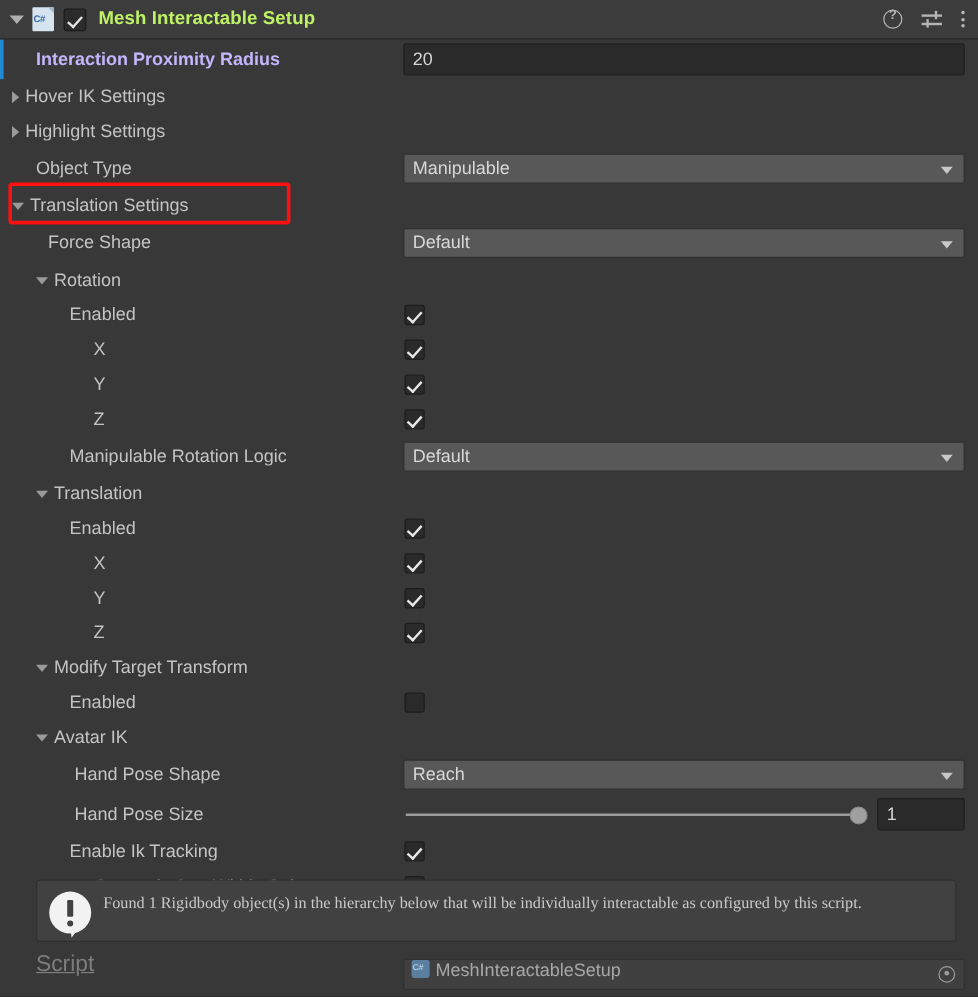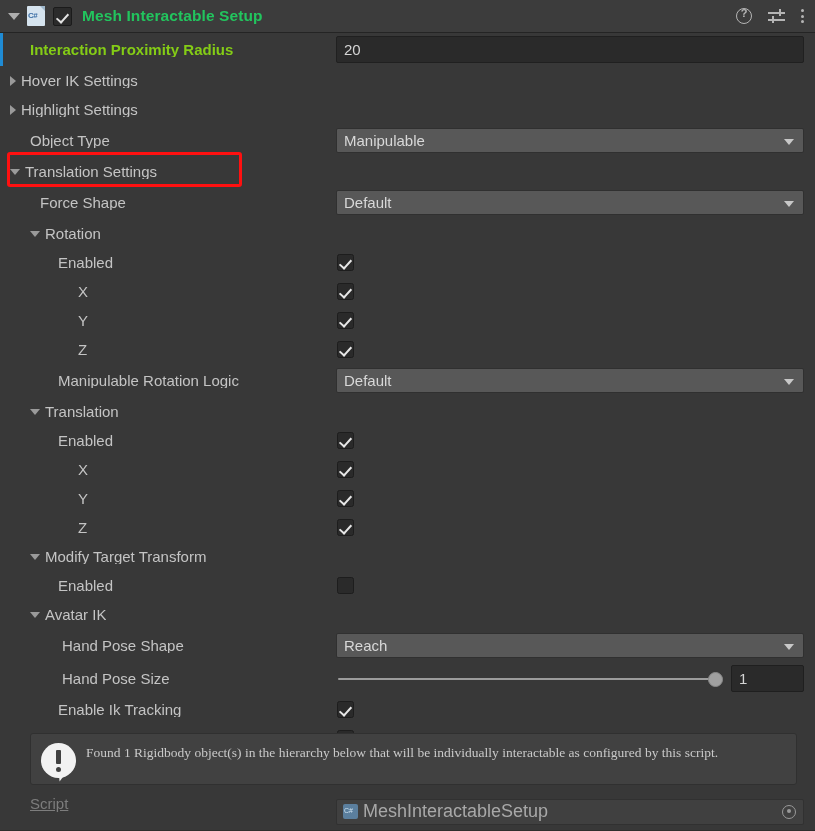--- a/index.html
+++ b/index.html
@@ -77,21 +77,21 @@
     position: absolute;
     left: 5px; top: 3px;
     width: 5px; height: 10px;
     border: solid #e4e4e4;
     border-width: 0 2.4px 2.4px 0;
     transform: rotate(42deg);
   }
   .comp-title {
     font-size: 15.5px;
     font-weight: bold;
-    color: #22c55e;
+    color: #bef264;
     letter-spacing: 0.1px;
   }
   .hdr-icons {
     position: absolute;
     right: 10px; top: 0; bottom: 0;
     display: flex;
     align-items: center;
     gap: 16px;
   }
   .ic-help {
@@ -146,21 +146,21 @@
     width: 3px; height: 100%;
     background: #1f8bd4;
   }
 
   .lbl {
     font-size: 15px;
     color: #c4c4c4;
     white-space: nowrap;
     line-height: 1;
   }
-  .lbl.bold { font-weight: bold; color: #84cc16; }
+  .lbl.bold { font-weight: bold; color: #c4b5fd; }
   .lbl-wrap {
     display: flex;
     align-items: center;
     flex: 0 0 auto;
     overflow: hidden;
   }
   .tri-small {
     width: 0; height: 0;
     border-left: 5.5px solid transparent;
     border-right: 5.5px solid transparent;
@@ -363,36 +363,36 @@
   .script-row {
     position: absolute;
     left: 0; right: 0;
     top: 789px;
     height: 29px;
     display: flex;
     align-items: center;
   }
   .script-lbl {
     padding-left: 30px;
-    font-size: 15px;
+    font-size: 19px;
     color: #7d7d7d;
     text-decoration: underline;
   }
   .objfield {
     position: absolute;
     left: 336px;
     right: 11px;
     height: 26px;
     background: #404040;
     border: 1px solid #313131;
     border-radius: 2px;
     display: flex;
-    align-items: center;
+    align-items: flex-start;
     padding-left: 6px;
-    font-size: 18px;
+    font-size: 15px;
     color: #a8a8a8;
     margin-top: 16px;
   }
   .obj-cs {
     width: 15px; height: 15px;
     background: #5b7f9e;
     border-radius: 2px;
     margin-right: 5px;
     flex: 0 0 auto;
     position: relative;

